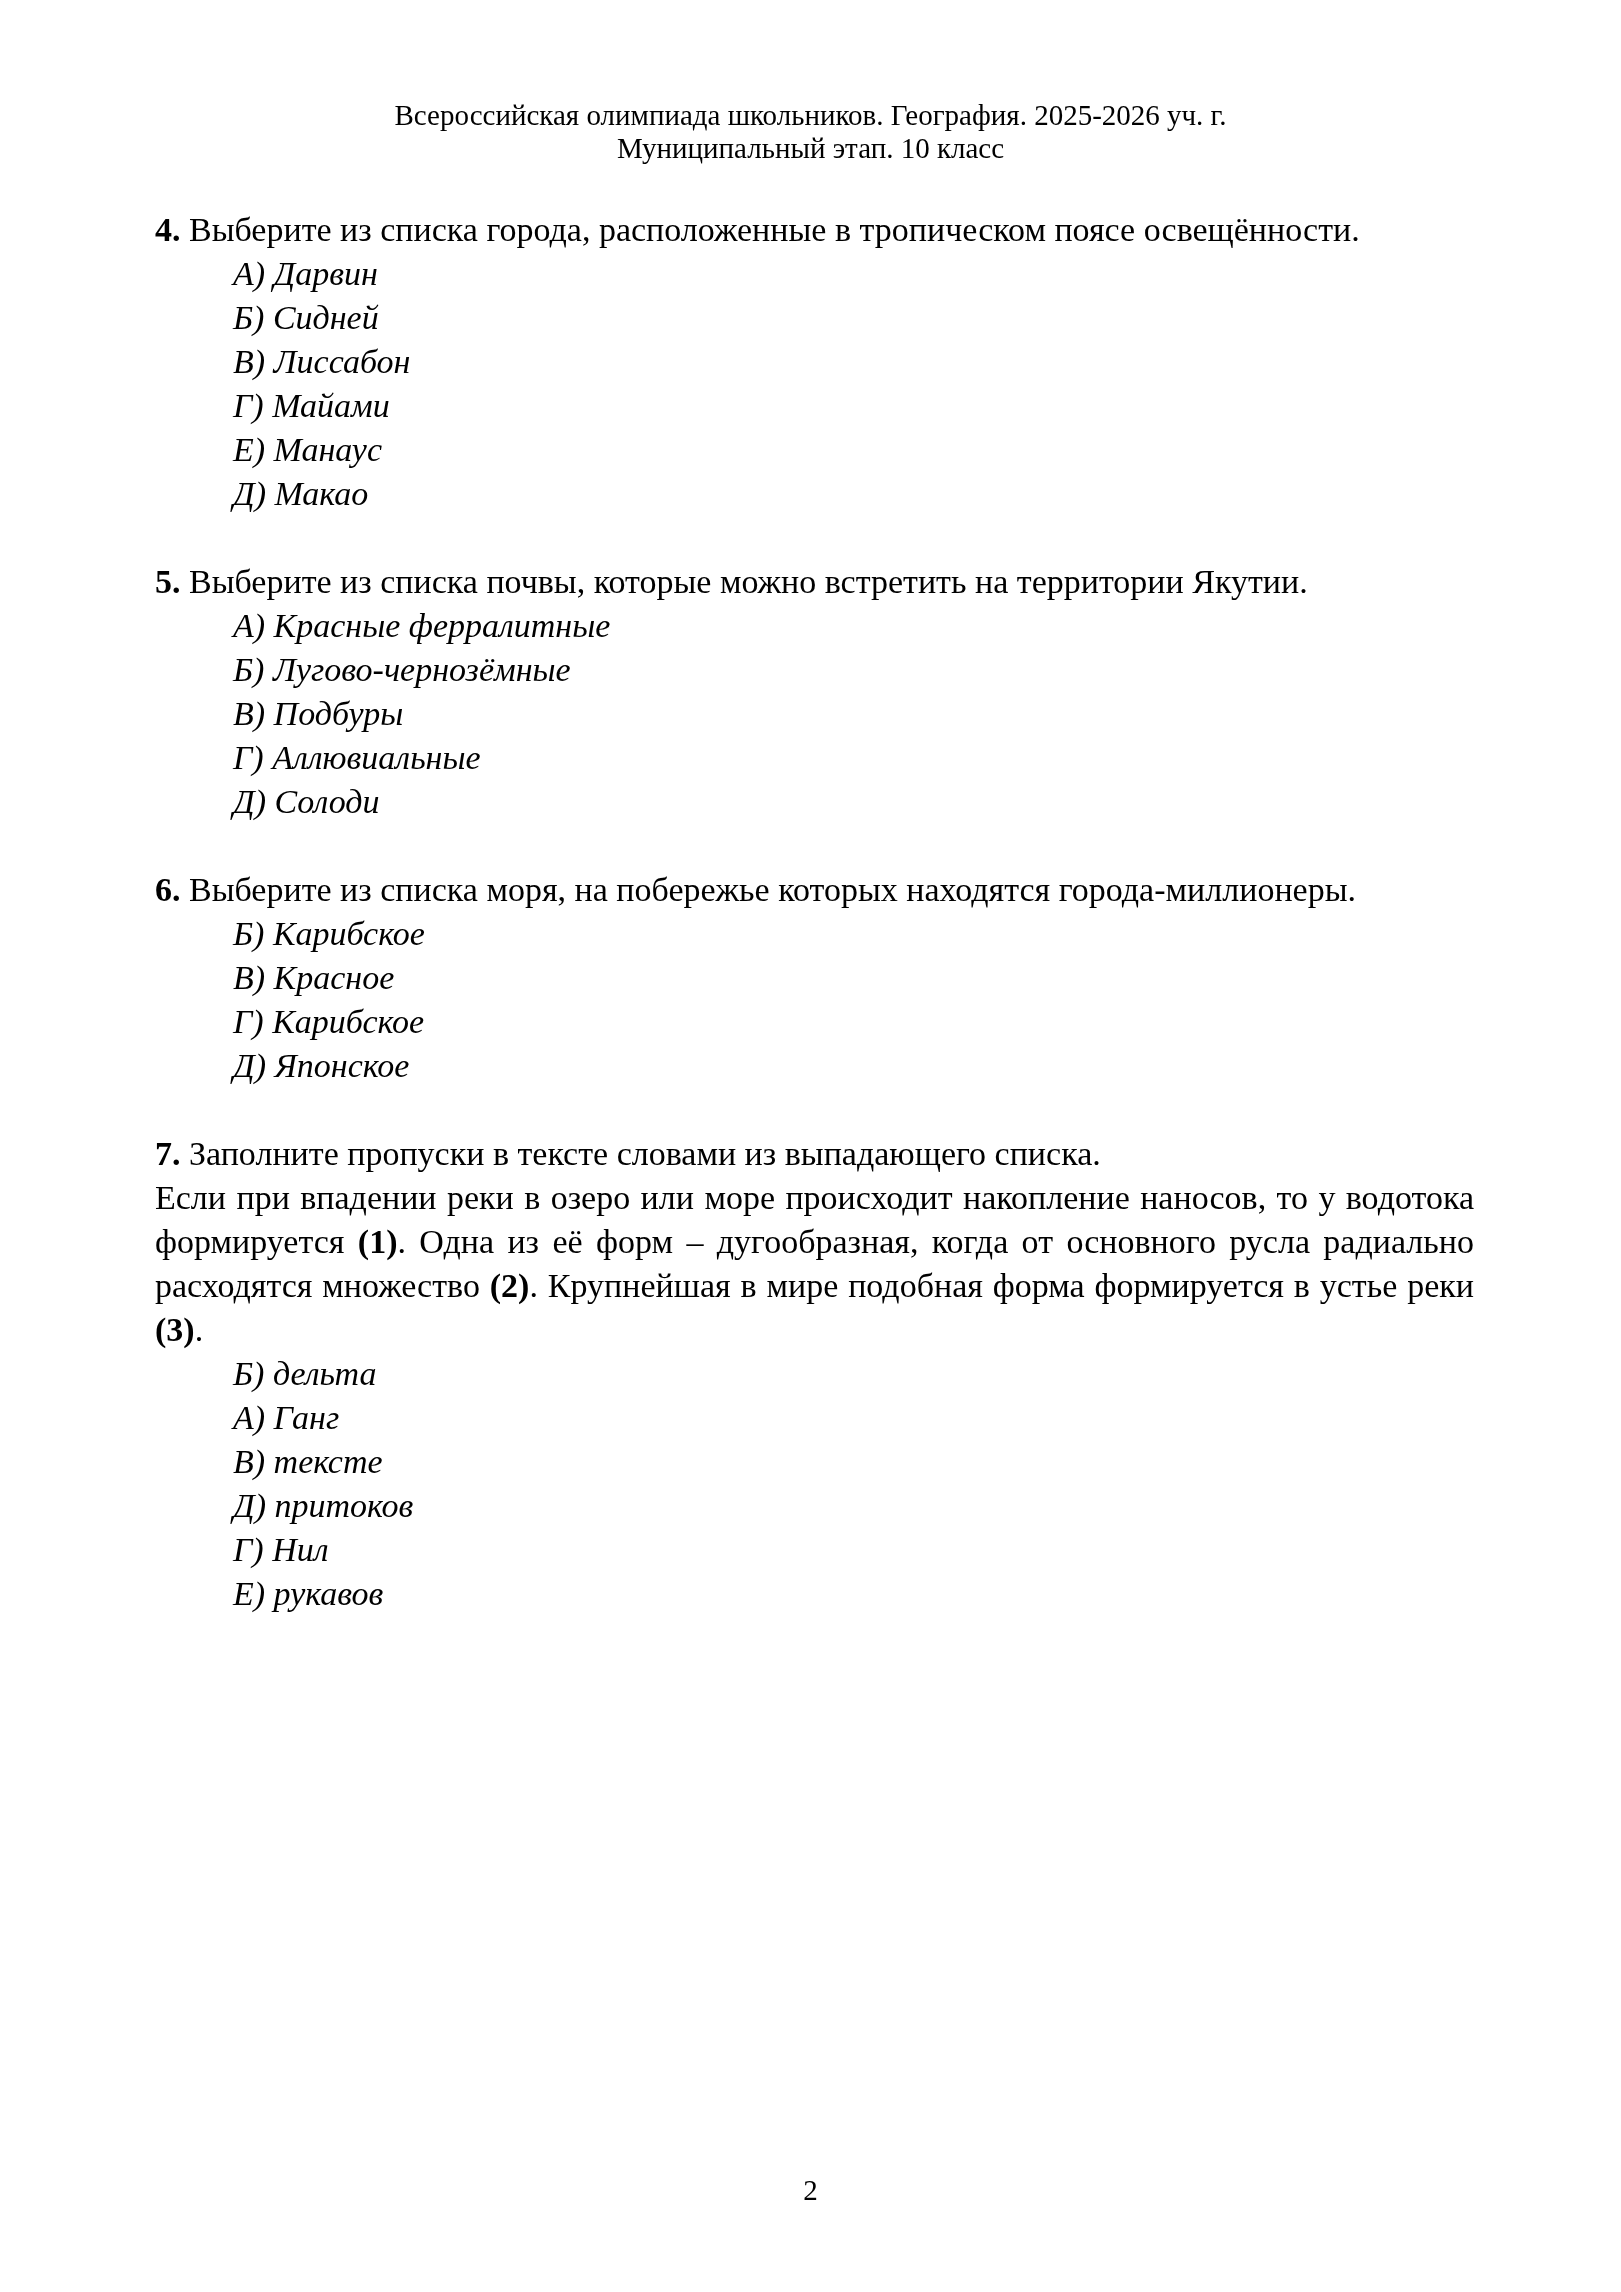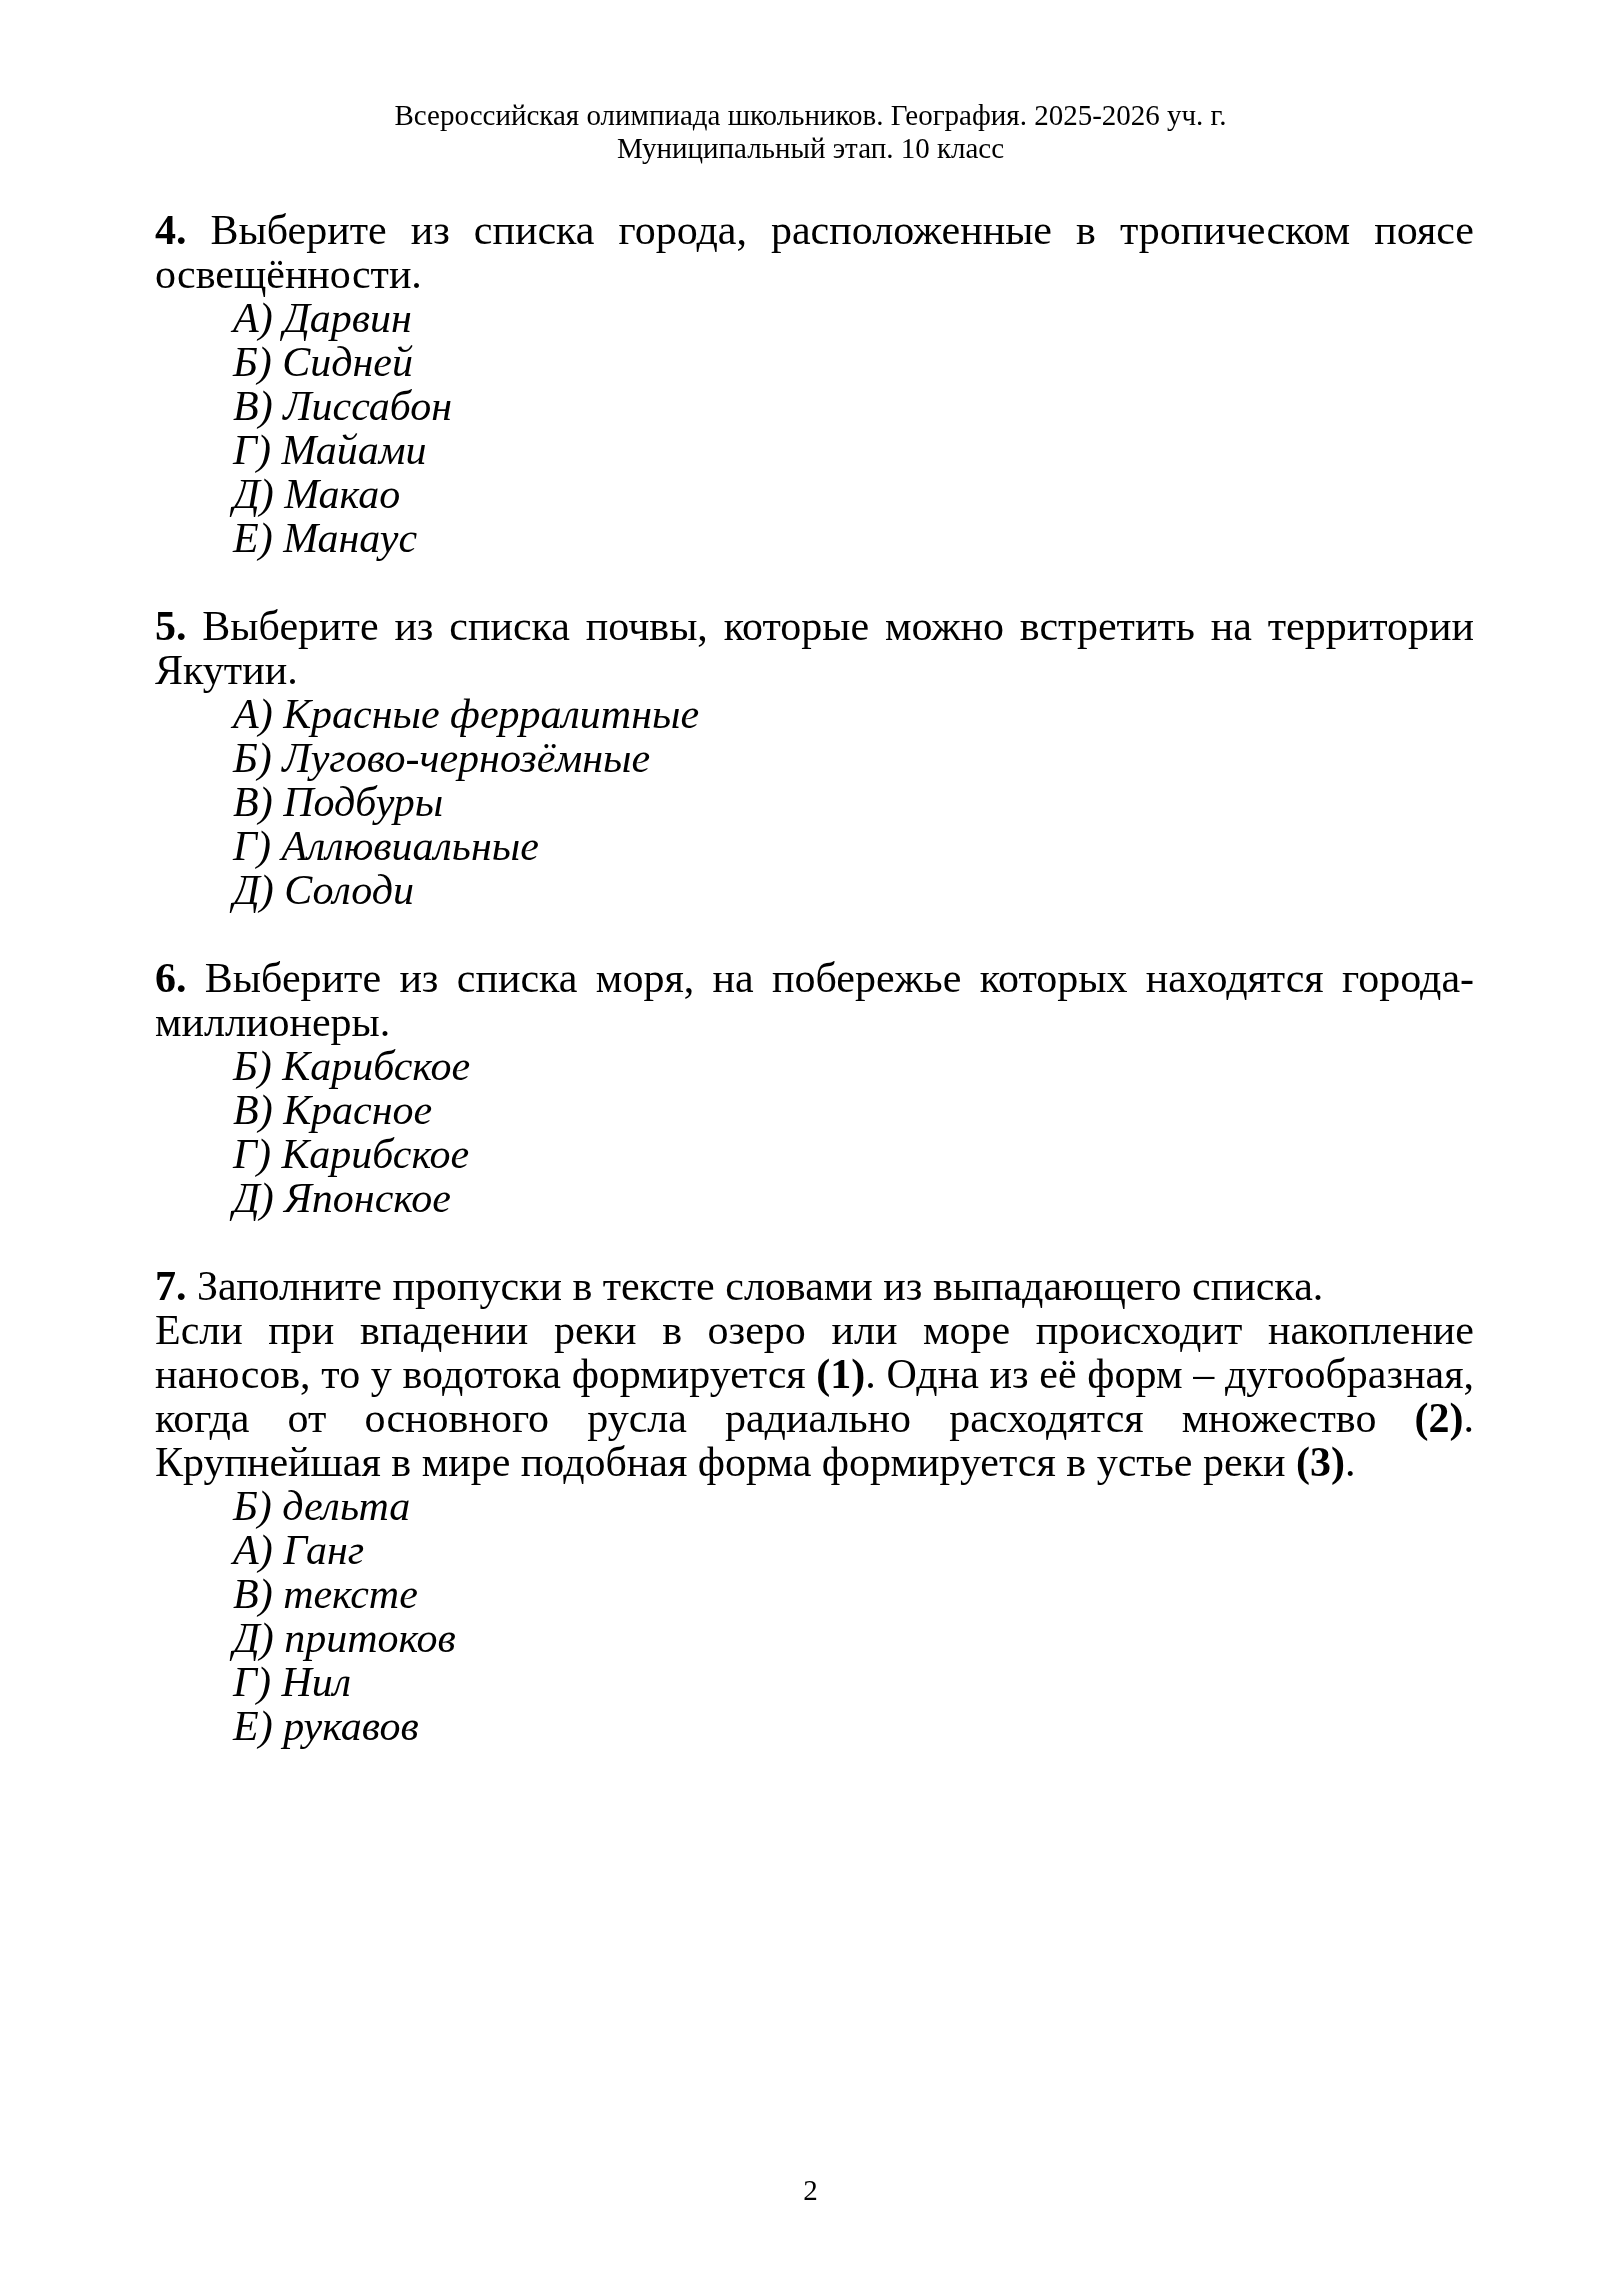--- a/index.html
+++ b/index.html
@@ -7,21 +7,21 @@
       width: 1621px; height: 2293px; position: relative; overflow: hidden;
       font-family: "Liberation Serif", "DejaVu Serif", serif;
       color: #000000;
     }
     .header {
       position: absolute; left: 0; width: 1621px; top: 99px;
       text-align: center; font-size: 29px; line-height: 33px;
     }
     .content {
       position: absolute; left: 155px; width: 1319px; top: 208px;
-      font-size: 42px; line-height: 44px;
+      font-size: 34px; line-height: 44px;
     }
     .q { margin: 0; }
     .q-text { text-align: justify; text-align-last: left; margin: 0; }
     .q-num { font-weight: bold; }
     .opts { margin: 0; padding: 0 0 0 78px; list-style: none; font-style: italic; }
     .opts li { margin: 0; }
     .gap { height: 44px; }
     .b { font-weight: bold; }
     .footer {
       position: absolute; left: 0; width: 1621px; top: 2174px;
@@ -41,22 +41,22 @@
   <div class="q">
     <p class="q-text">
       <span class="q-num">4.</span>
       <span>Выберите из списка города, расположенные в тропическом поясе освещённости.</span>
     </p>
     <ul class="opts">
       <li>А) Дарвин</li>
       <li>Б) Сидней</li>
       <li>В) Лиссабон</li>
       <li>Г) Майами</li>
+      <li>Е) Манаус</li>
       <li>Д) Макао</li>
-      <li>Е) Манаус</li>
     </ul>
   </div>
   <div class="gap"></div>
 
   <div class="q">
     <p class="q-text">
       <span class="q-num">5.</span>
       <span>Выберите из списка почвы, которые можно встретить на территории Якутии.</span>
     </p>
     <ul class="opts">

